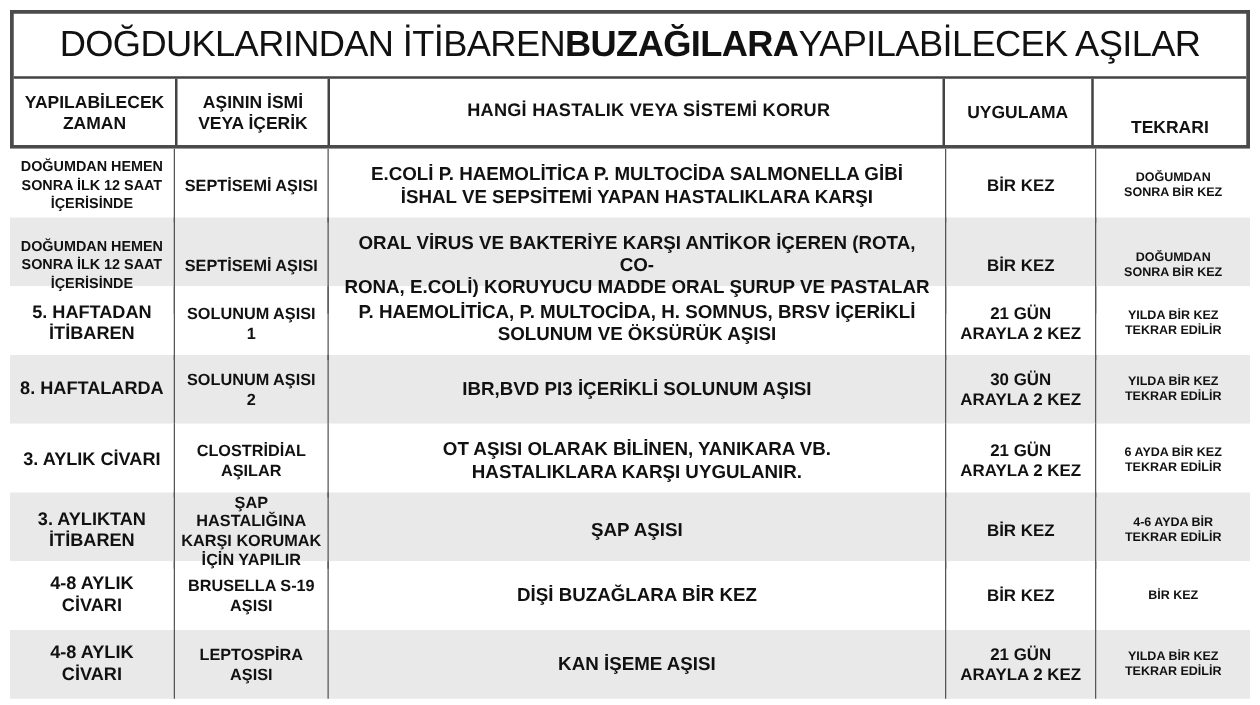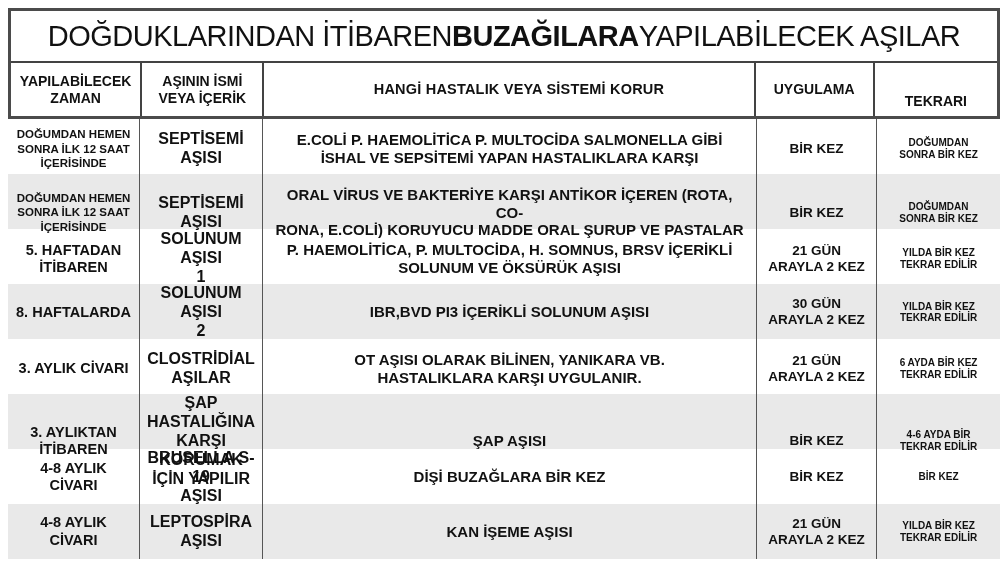--- a/index.html
+++ b/index.html
@@ -38,21 +38,21 @@
     height:55px;background:#ffffff;
   }
   .trow.stripe{background:#e9e9e9;}
   .cell{
     display:flex;align-items:center;justify-content:center;text-align:center;
     font-weight:700;line-height:1.18;white-space:pre-line;
     border-right:1.5px solid #565656;padding:0 5px;box-sizing:border-box;
   }
   .cell:last-child{border-right:none;}
   .cell:nth-child(1){font-size:14.5px;}
-  .cell:nth-child(2){font-size:16px;}
+  .cell:nth-child(2){font-size:13px;}
   .cell:nth-child(3){font-size:15px;padding:12px 10px;}
   .cell:nth-child(4){font-size:13.5px;}
   .cell:nth-child(5){font-size:10px;}
   .cell.small-text{font-size:11.5px;line-height:1.25;}
 </style>
 </head>
 <body>
 
 <div class="page">
   <div class="tablewrap">

